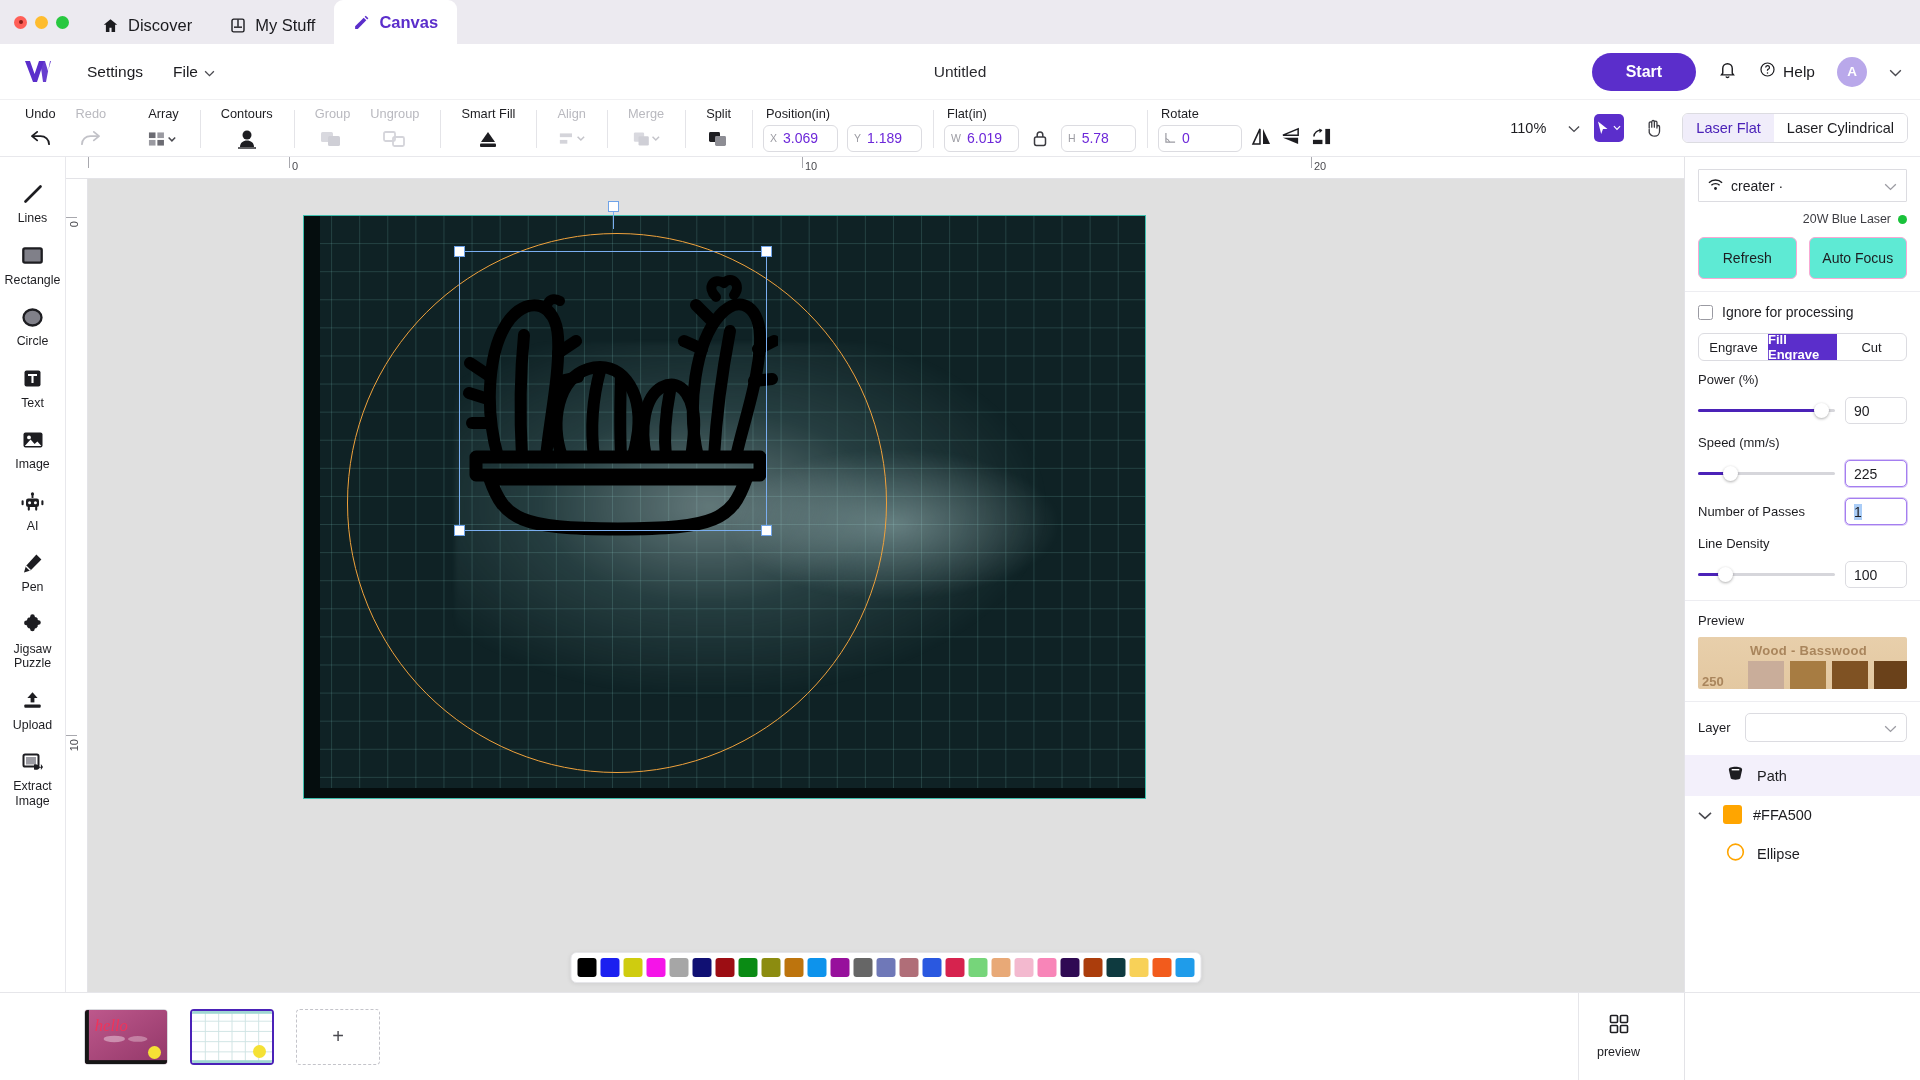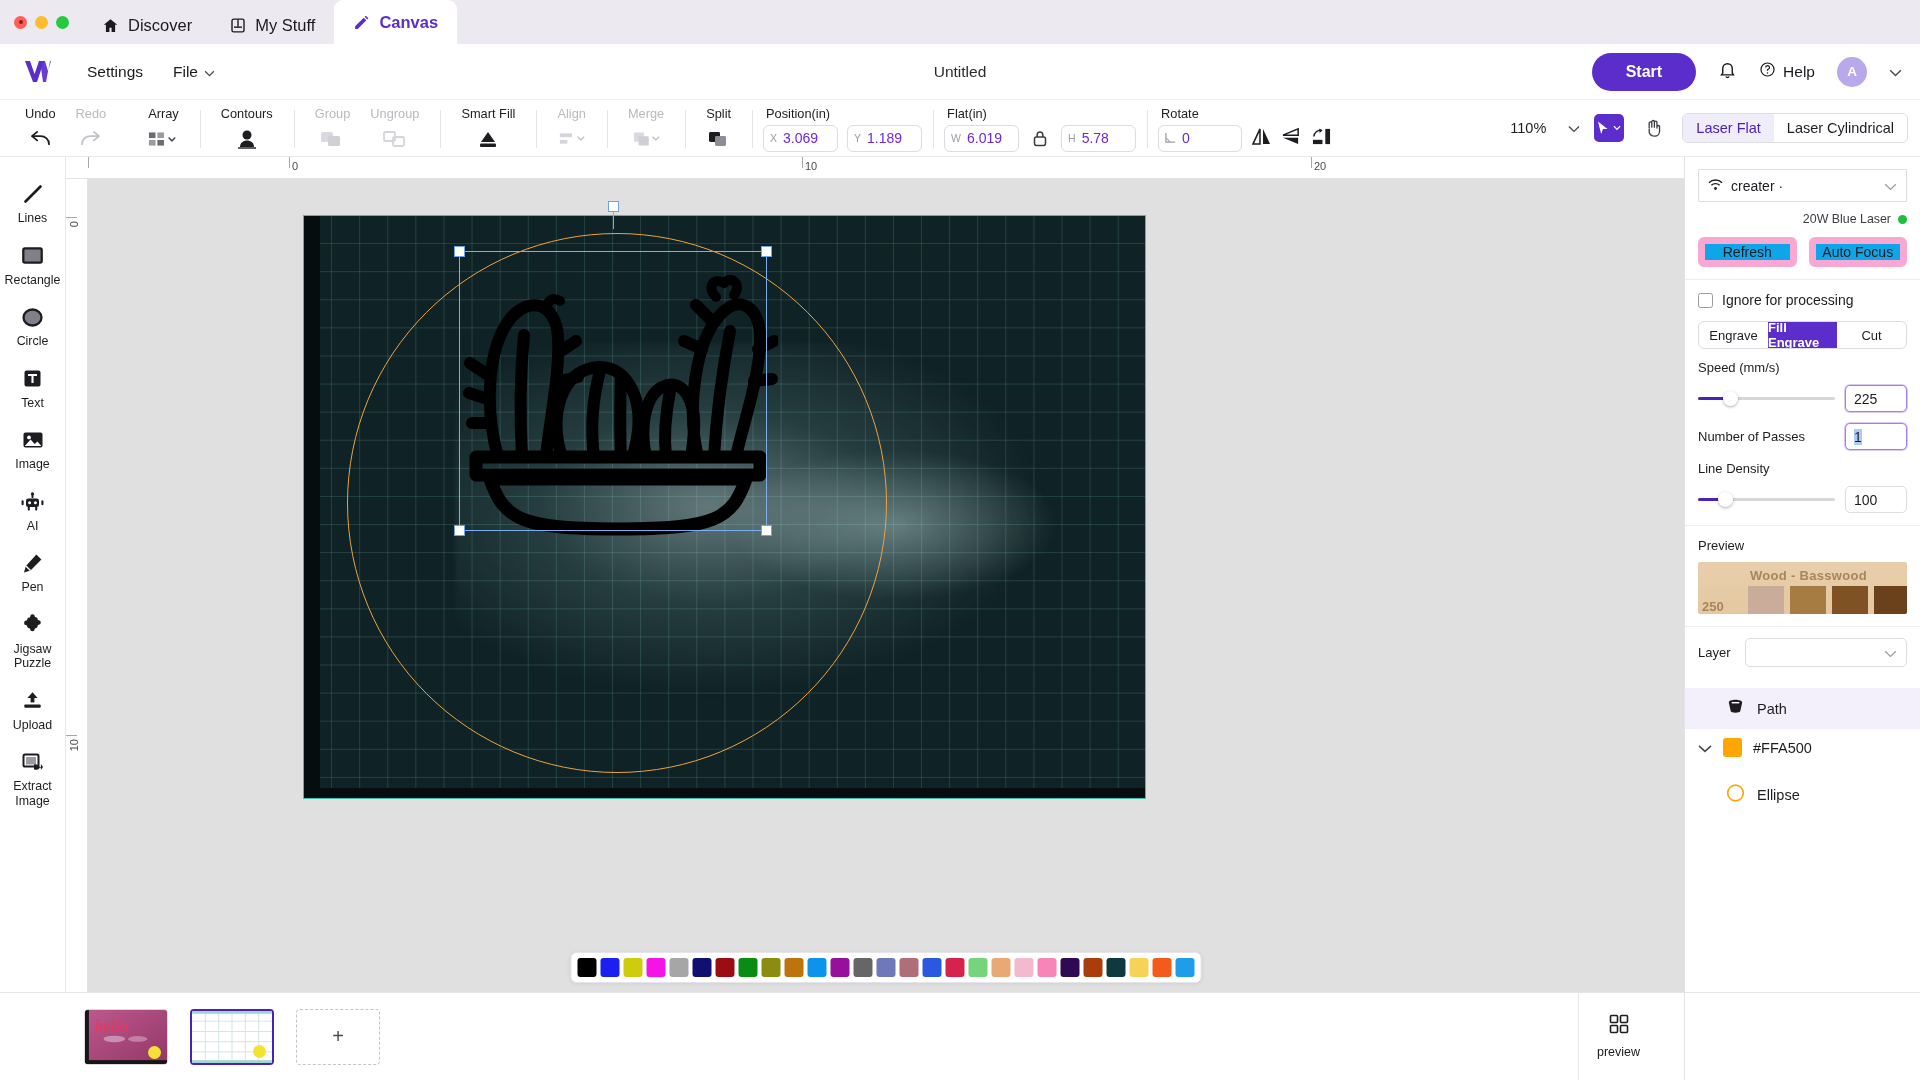--- a/index.html
+++ b/index.html
@@ -176,21 +176,21 @@
   .rp-sec { padding: 12px 13px; border-bottom: 1px solid #ededf1; }
   .device-sel {
     height: 33px; border: 1px solid #dcdce1; border-radius: 1px; display: flex; align-items: center;
     padding: 0 9px; gap: 8px; font-size: 14px; color: #1d1d21;
   }
   .device-sel .chev { margin-left: auto; }
   .laser-line { display: flex; align-items: center; justify-content: flex-end; gap: 7px; margin-top: 10px; font-size: 12.4px; color: #3c3c42; }
   .led { width: 9px; height: 9px; border-radius: 50%; background: #19c23a; }
   .btn-row { display: flex; gap: 12px; margin-top: 11px; }
   .obtn {
-    flex: 1; height: 30px; border: 7px solid #f9a8d4; border-radius: 6px; background: #0ea5e9;
+    flex: 1; height: 42px; border: 1px solid #f9a8d4; border-radius: 6px; background: #5eead4;
     font-size: 14px; color: #1d1d21; display: flex; align-items: center; justify-content: center;
   }
   .chk-row { display: flex; align-items: center; gap: 9px; font-size: 14px; color: #1d1d21; }
   .chkbox { width: 15px; height: 15px; border: 1.4px solid #9a9aa2; border-radius: 2.5px; }
   .mode-seg { display: flex; margin-top: 13px; border: 1px solid #dcdce1; border-radius: 6px; overflow: hidden; height: 28px; }
   .mode-btn { flex: 1; display: flex; align-items: center; justify-content: center; font-size: 13px; color: #1d1d21; }
   .mode-btn.active { background: #5b2ecb; color: #fff; font-weight: 600; }
   .pfield { margin-top: 11px; }
   .pf-label { font-size: 13px; color: #1d1d21; }
   .pf-row { display: flex; align-items: center; gap: 10px; margin-top: 10px; }
@@ -222,21 +222,21 @@
   .pv-chip { width: 36px; height: 28px; }
   .layer-row { display: flex; align-items: center; gap: 14px; padding: 11px 13px; }
   .layer-sel {
     flex: 1; height: 29px; border: 1px solid #dcdce1; border-radius: 5px; display: flex; align-items: center;
     padding: 0 9px;
   }
   .tree { padding: 2px 0 0 0; }
   .tree-grp { display: flex; align-items: center; gap: 11px; padding: 9px 13px; }
   .tree-swatch { width: 19px; height: 19px; border-radius: 3px; }
   .tree-name { font-size: 14.5px; color: #1d1d21; }
-  .tree-child { display: flex; align-items: center; gap: 11px; padding: 9px 18px 9px 40px; margin-top: 8px; }
+  .tree-child { display: flex; align-items: center; gap: 11px; padding: 9px 18px 9px 40px; }
   .tree-child.sel { background: #f3f0fb; }
   .tc-name { font-size: 14.5px; color: #1d1d21; }
 
   
   .bottombar {
     height: 88px; flex: 0 0 88px; background: #fff; border-top: 1px solid #e6e6ea;
     display: flex; align-items: center; padding-left: 84px; gap: 22px; position: relative;
   }
   .thumb {
     width: 84px; height: 56px; border-radius: 4px; position: relative; overflow: hidden;
@@ -807,20 +807,33 @@
         <div class="chk-row">
           <span class="chkbox"></span>
           <span>Ignore for processing</span>
         </div>
         <div class="mode-seg">
           <div class="mode-btn">Engrave</div>
           <div class="mode-btn active">Fill Engrave</div>
           <div class="mode-btn">Cut</div>
         </div>
 
+        <div class="pfield">
+          <div class="pf-label">Power (%)</div>
+          <div class="pf-row">
+            <div class="slider">
+              <div class="track"></div>
+              <div class="fill" style="width:90%"></div>
+              <div class="knob" style="left:90%"></div>
+            </div>
+            <div class="vbox">
+              <span>90</span>
+            </div>
+          </div>
+        </div>
 
         <div class="pfield">
           <div class="pf-label">Speed (mm/s)</div>
           <div class="pf-row">
             <div class="slider">
               <div class="track"></div>
               <div class="fill" style="width:23%"></div>
               <div class="knob" style="left:23%"></div>
             </div>
             <div class="vbox focus">

